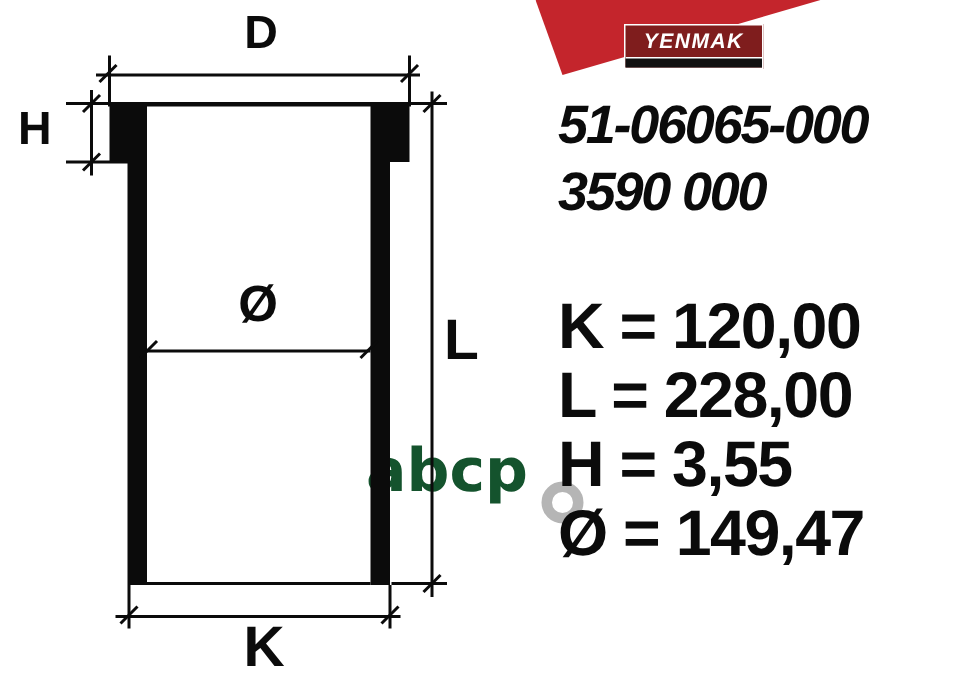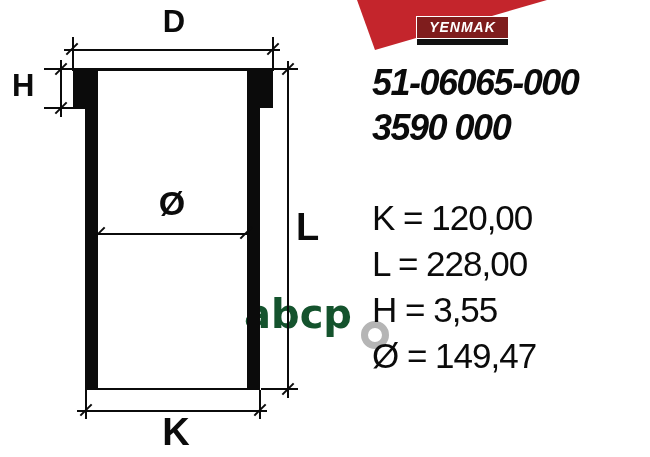--- a/index.html
+++ b/index.html
@@ -63,21 +63,21 @@
           clip-path:polygon(7px 0px,197px 0px,25px 50px);}
   .logo-box{position:absolute;left:383px;top:16px;width:93px;height:30px;box-sizing:border-box;
           border:1.5px solid #fff;background:#7f1d1d;z-index:3;display:flex;flex-direction:column;margin-left:33px;}
   .logo-text{flex:1;color:#fff;font-weight:bold;font-style:italic;font-size:14px;line-height:20px;
           text-align:center;letter-spacing:1px;}
   .logo-bar{height:6px;background:#111;border-top:1px solid #fff;}
 
   
   .pn{position:absolute;left:372px;top:60px;z-index:2;font-weight:bold;font-size:36px;
       line-height:45px;letter-spacing:-1.5px;white-space:nowrap;font-style:italic;}
-  .specs{position:absolute;left:372px;top:195px;z-index:2;font-weight:normal;font-size:35px;
+  .specs{position:absolute;left:372px;top:195px;z-index:2;font-weight:bold;font-size:43px;
       letter-spacing:-1px;white-space:nowrap;}
   .specs .row{line-height:46px;height:46px;}
 </style>
 </head>
 <body>
 
 <div class="card">
 
   <div class="wm">abcp</div>
   <div class="wm-ring"></div>

